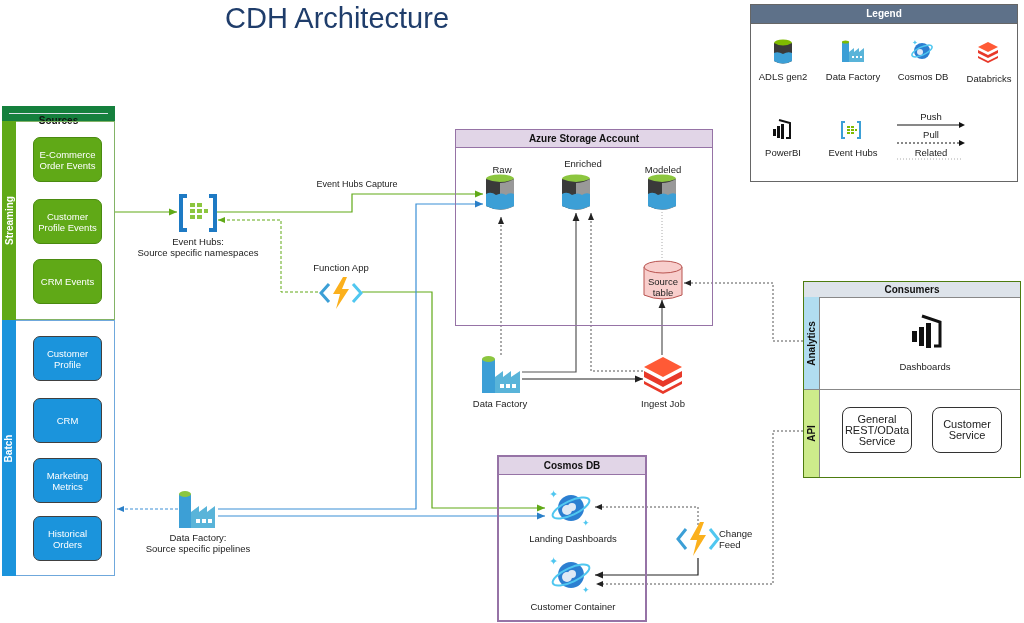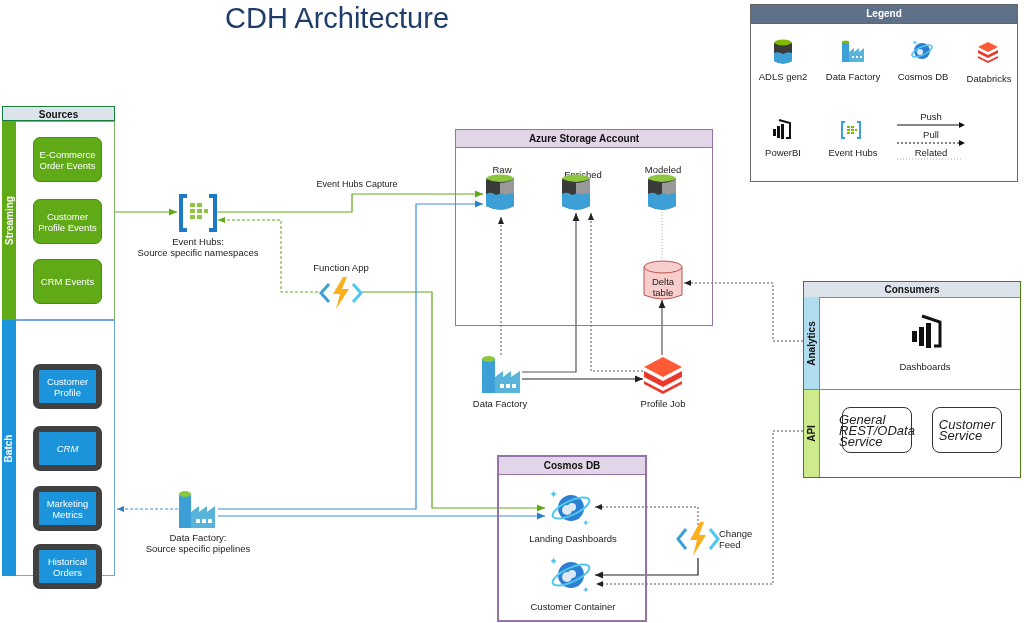--- a/index.html
+++ b/index.html
@@ -4,24 +4,24 @@
 <style>
   html, body { margin:0; padding:0; background:#ffffff; }
   body { width:1024px; height:623px; position:relative; overflow:hidden; font-family:"Liberation Sans", sans-serif; color:#222; }
   .abs { position:absolute; }
   .title { left:225px; top:2px; font-size:29px; color:#1f3d6b; white-space:nowrap; }
   .txt { font-size:9.5px; color:#222; text-align:center; white-space:nowrap; line-height:11px; }
   .hdr { background:#5e7189; color:#fff; font-weight:bold; font-size:10px; text-align:center; }
   .box { border:1px solid #777; background:#fff; box-sizing:border-box; }
   .srcbtn { position:absolute; left:30px; width:69px; height:45px; border-radius:7px; color:#fff; font-size:9.5px; display:flex; align-items:center; justify-content:center; text-align:center; line-height:11px; box-sizing:border-box; }
   .green { background:#60a917; border:1px solid #4a8a10; }
-  .blue { background:#1b94dc; border:6px solid #404040;margin-top:28px; }
+  .blue { background:#1b94dc; border:1px solid #404040; }
   .vlabel { position:absolute; display:flex; align-items:center; justify-content:center; }
   .vlabel span { transform:rotate(-90deg); white-space:nowrap; font-size:10px; font-weight:bold; }
-  .svc { position:absolute; border:1px solid #333; border-radius:8px; display:flex; align-items:center; justify-content:center; font-size:13px; line-height:11px; background:#fff;font-style:italic; }
+  .svc { position:absolute; border:1px solid #333; border-radius:8px; display:flex; align-items:center; justify-content:center; text-align:center; font-size:11px; line-height:11px; background:#fff; }
   svg.lines { position:absolute; left:0; top:0; }
   .icon { position:absolute; }
 </style>
 </head>
 <body>
 
 <div class="abs title">CDH Architecture</div>
 
 <svg class="lines" width="1024" height="623">
   <defs>
@@ -144,35 +144,35 @@
       <path d="M0,4 L62,4" stroke="#111" stroke-width="1" stroke-dasharray="2,2"></path>
       <path d="M62,1 L68,4 L62,7Z" fill="#111"></path>
     </svg>
   <div class="abs txt" style="left:148px;top:142px;width:64px;">Related</div>
   <svg class="abs" style="left:146px;top:152px;" width="70" height="4">
       <path d="M0,2 L66,2" stroke="#aaa" stroke-width="1" stroke-dasharray="1,2"></path>
     </svg>
 </div>
 
 <div class="abs" style="left:2px;top:106px;width:113px;height:470px;">
-  <div class="hdr" style="height:15px;line-height:15px;background:#dde3ea;color:#111;border:1px solid #15803d;box-sizing:border-box;">Sources</div>
+  <div class="hdr" style="height:15px;line-height:15px;background:#dde3ea;color:#111;border:7px solid #15803d;box-sizing:border-box;">Sources</div>
   <div class="abs" style="left:0;top:15px;width:113px;height:199px;border:1px solid #82b366;box-sizing:border-box;">
     <div class="vlabel" style="left:-1px;top:-1px;width:14px;height:199px;background:#60a917;color:#fff;">
         <span>Streaming</span>
       </div>
     <div class="srcbtn green" style="top:77px;">Customer Profile Events</div>
     <div class="srcbtn green" style="top:15px;">E-Commerce Order Events</div>
     <div class="srcbtn green" style="top:137px;">CRM Events</div>
   </div>
   <div class="abs" style="left:0;top:214px;width:113px;height:256px;border:1px solid #6fa8dc;box-sizing:border-box;">
     <div class="vlabel" style="left:-1px;top:-1px;width:14px;height:256px;background:#1b94dc;color:#fff;">
         <span>Batch</span>
       </div>
     <div class="srcbtn blue" style="top:15px;">Customer Profile</div>
-    <div class="srcbtn blue" style="top:77px;font-style:italic;">CRM</div>
+    <div class="srcbtn blue" style="top:77px;">CRM</div>
     <div class="srcbtn blue" style="top:137px;">Marketing Metrics</div>
     <div class="srcbtn blue" style="top:195px;">Historical Orders</div>
   </div>
 </div>
 
 <div class="icon" style="left:179px;top:194px;">
   <svg width="38" height="38">
       <path d="M8,2 L2,2 L2,36 L8,36 M30,2 L36,2 L36,36 L30,36" fill="none" stroke="#1e7ac4" stroke-width="4"></path>
       <rect x="11" y="9" width="5" height="4" fill="#8cc63f"></rect>
       <rect x="18" y="9" width="5" height="4" fill="#8cc63f"></rect>
@@ -194,21 +194,21 @@
   <svg width="44" height="34">
       <path d="M10,8 L2,17 L10,26" fill="none" stroke="#3c9fd6" stroke-width="3"></path>
       <path d="M34,8 L42,17 L34,26" fill="none" stroke="#50c7f0" stroke-width="3"></path>
       <path d="M24,1 L14,18 L21,18 L17,33 L30,13 L23,13 L28,1Z" fill="#fbb01c"></path>
     </svg>
 </div>
 
 <div class="abs" style="left:455px;top:129px;width:258px;height:197px;border:1px solid #9673a6;box-sizing:border-box;">
   <div class="hdr" style="height:17px;line-height:17px;background:#e1d5e7;color:#111;border-bottom:1px solid #9673a6;">Azure Storage Account</div>
   <div class="abs txt" style="left:26px;top:34px;width:40px;">Raw</div>
-  <div class="abs txt" style="left:102px;top:39px;width:50px;">Enriched</div>
+  <div class="abs txt" style="left:102px;top:28px;width:50px;">Enriched</div>
   <div class="abs txt" style="left:182px;top:34px;width:50px;">Modeled</div>
 </div>
 <div class="icon" style="left:484px;top:174px;">
   <svg width="32" height="38">
       <ellipse cx="16" cy="5" rx="14" ry="4.5" fill="#8cc63f"></ellipse>
       <path d="M2,5 L2,32 Q16,39 30,32 L30,5 Q16,11 2,5Z" fill="#3a3a3a"></path>
       <path d="M16,9 L16,36 Q23,36 30,32 L30,5 Q23,9 16,9Z" fill="#999"></path>
       <path d="M2,20 Q7,17 12,21 Q18,18 22,21 Q26,18 30,20 L30,32 Q16,39 2,32Z" fill="#3c9fd6"></path>
     </svg>
 </div>
@@ -229,21 +229,21 @@
     </svg>
 </div>
 
 <div class="icon" style="left:643px;top:260px;">
   <svg width="40" height="42">
       <path d="M1,7 L1,35 Q20,43 39,35 L39,7" fill="#f8cecc" stroke="#b85450" stroke-width="1"></path>
       <ellipse cx="20" cy="7" rx="19" ry="6" fill="#f8cecc" stroke="#b85450" stroke-width="1"></ellipse>
     </svg>
 </div>
 <div class="abs txt" style="left:643px;top:276px;width:40px;">
-  <div>Delta</div>
+  <div>Source</div>
     <div>table</div>
 </div>
 
 <div class="icon" style="left:481px;top:355px;">
   <svg width="42" height="38">
       <rect x="1" y="4" width="13" height="34" fill="#3c9fd6"></rect>
       <ellipse cx="7.5" cy="4" rx="6.5" ry="3" fill="#8cc63f"></ellipse>
       <path d="M14,38 L14,22 L22,16 L22,22 L30,16 L30,22 L39,16 L39,38Z" fill="#59b4d9"></path>
       <rect x="19" y="29" width="4" height="4" fill="#fff"></rect>
       <rect x="25" y="29" width="4" height="4" fill="#fff"></rect>
@@ -252,21 +252,21 @@
 </div>
 <div class="abs txt" style="left:465px;top:398px;width:70px;">Data Factory</div>
 
 <div class="icon" style="left:643px;top:356px;">
   <svg width="40" height="38">
       <path d="M20,1 L39,11 L20,21 L1,11Z" fill="#ff5a36"></path>
       <path d="M1,15 L20,25 L39,15 L39,21 L20,31 L1,21Z" fill="#e8392a"></path>
       <path d="M1,25 L20,35 L39,25 L39,28 L20,38 L1,28Z" fill="#e8392a"></path>
     </svg>
 </div>
-<div class="abs txt" style="left:630px;top:398px;width:66px;">Profile Job</div>
+<div class="abs txt" style="left:630px;top:398px;width:66px;">Ingest Job</div>
 
 <div class="icon" style="left:178px;top:490px;">
   <svg width="40" height="38">
       <rect x="1" y="4" width="12" height="34" fill="#3c9fd6"></rect>
       <ellipse cx="7" cy="4" rx="6" ry="3" fill="#8cc63f"></ellipse>
       <path d="M13,38 L13,22 L21,16 L21,22 L29,16 L29,22 L37,16 L37,38Z" fill="#59b4d9"></path>
       <rect x="18" y="29" width="4" height="4" fill="#fff"></rect>
       <rect x="24" y="29" width="4" height="4" fill="#fff"></rect>
       <rect x="30" y="29" width="4" height="4" fill="#fff"></rect>
     </svg>

